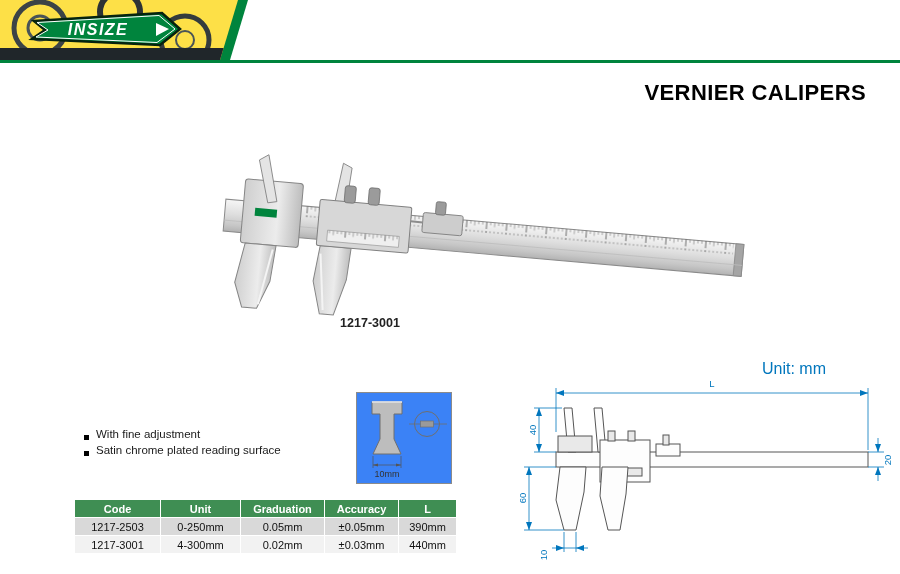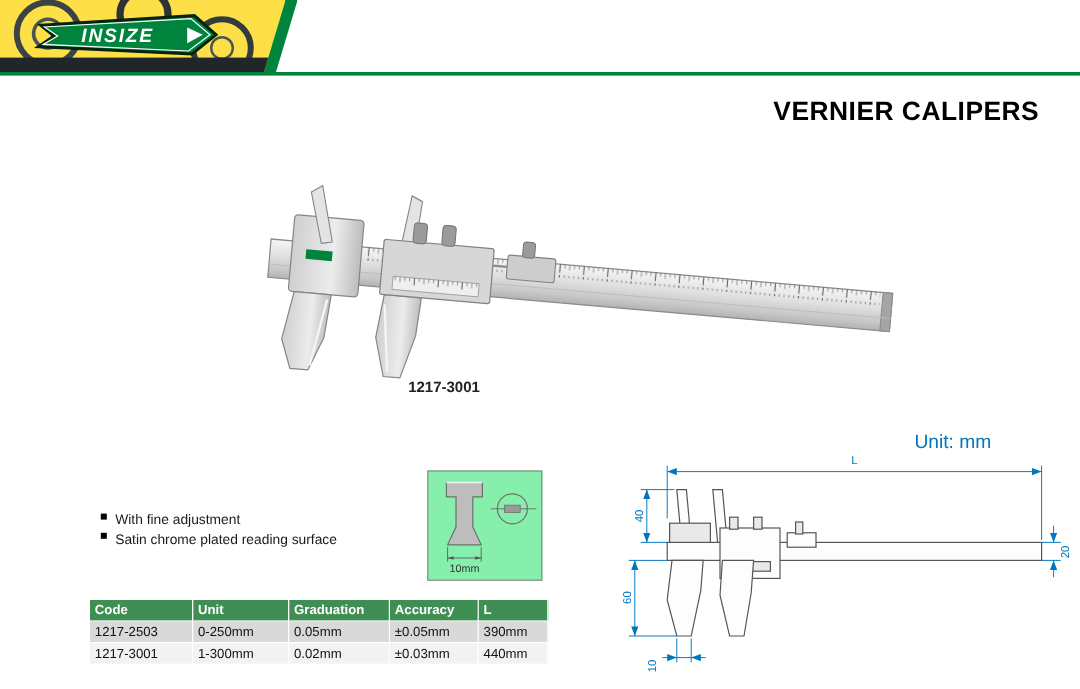--- a/index.html
+++ b/index.html
@@ -24,38 +24,38 @@
 
   
   .page-title{top:80px;right:34px;font-size:22px;font-weight:bold;letter-spacing:.4px;color:#000}
 
   
   .caliper-photo{left:105px;top:110px}
   .product-code{left:295px;top:316px;width:150px;text-align:center;font-weight:bold;font-size:12.5px;color:#222}
 
   
   .features{left:84px;top:428px;list-style:none;font-size:11.5px;color:#1a1a1a}
-  .features li{display:flex;align-items:flex-start;margin-bottom:4px}
+  .features li{display:flex;align-items:flex-end;margin-bottom:4px}
   .bullet{display:inline-block;width:5px;height:5px;background:#000;margin-right:7px;flex:none}
 
   
-  .section-box{left:356px;top:392px;width:96px;height:92px;border:1px solid #8b8b8b;background:#86efac}
+  .section-box{left:356px;top:392px;width:96px;height:92px;border:1px solid #8b8b8b;background:#3b82f6}
 
   
   .dim-drawing{left:512px;top:372px}
   .unit-note{left:762px;top:360px;font-size:16px;color:var(--dimension-blue,#0076bd)}
   .blue-line{stroke:var(--dimension-blue,#0076bd);stroke-width:.8;fill:none}
   .blue-fill{fill:var(--dimension-blue,#0076bd)}
   .blue-text{fill:var(--dimension-blue,#0076bd);font-size:9.5px;font-family:"Liberation Sans",sans-serif}
   .outline{stroke:#555;stroke-width:1;fill:#fdfdfd}
   .outline-dark{stroke:#555;stroke-width:1;fill:#e9e9e9}
 
   
   .spec-table{left:74px;top:499px;border-collapse:collapse;font-size:11px}
-  .spec-table th,.spec-table td{border:1px solid #fff;text-align:left;padding:2.5px 4px}
+  .spec-table th,.spec-table td{border:1px solid #fff;text-align:center;padding:2.5px 4px}
   .spec-table th{background:var(--table-header-green,#3f8e53);color:#fff;font-weight:bold}
   .spec-table tr.row-a td{background:#d9d9d9}
   .spec-table tr.row-b td{background:#f2f2f2}
   .spec-table td.code-cell{font-weight:normal}
   .col-code{width:86px}.col-range{width:80px}.col-grad{width:84px}.col-acc{width:74px}.col-l{width:58px}
 
   .gray-text{fill:#333;font-size:9px;font-family:"Liberation Sans",sans-serif}
 </style>
 </head>
 <body>
@@ -227,19 +227,19 @@
   <tbody>
     <tr class="row-a">
       <td class="code-cell">1217-2503</td>
       <td>0-250mm</td>
       <td>0.05mm</td>
       <td>±0.05mm</td>
       <td>390mm</td>
     </tr>
     <tr class="row-b">
       <td class="code-cell">1217-3001</td>
-      <td>1-300mm</td>
+      <td>4-300mm</td>
       <td>0.02mm</td>
       <td>±0.03mm</td>
       <td>440mm</td>
     </tr>
   </tbody>
 </table>
 
 </body></html>

